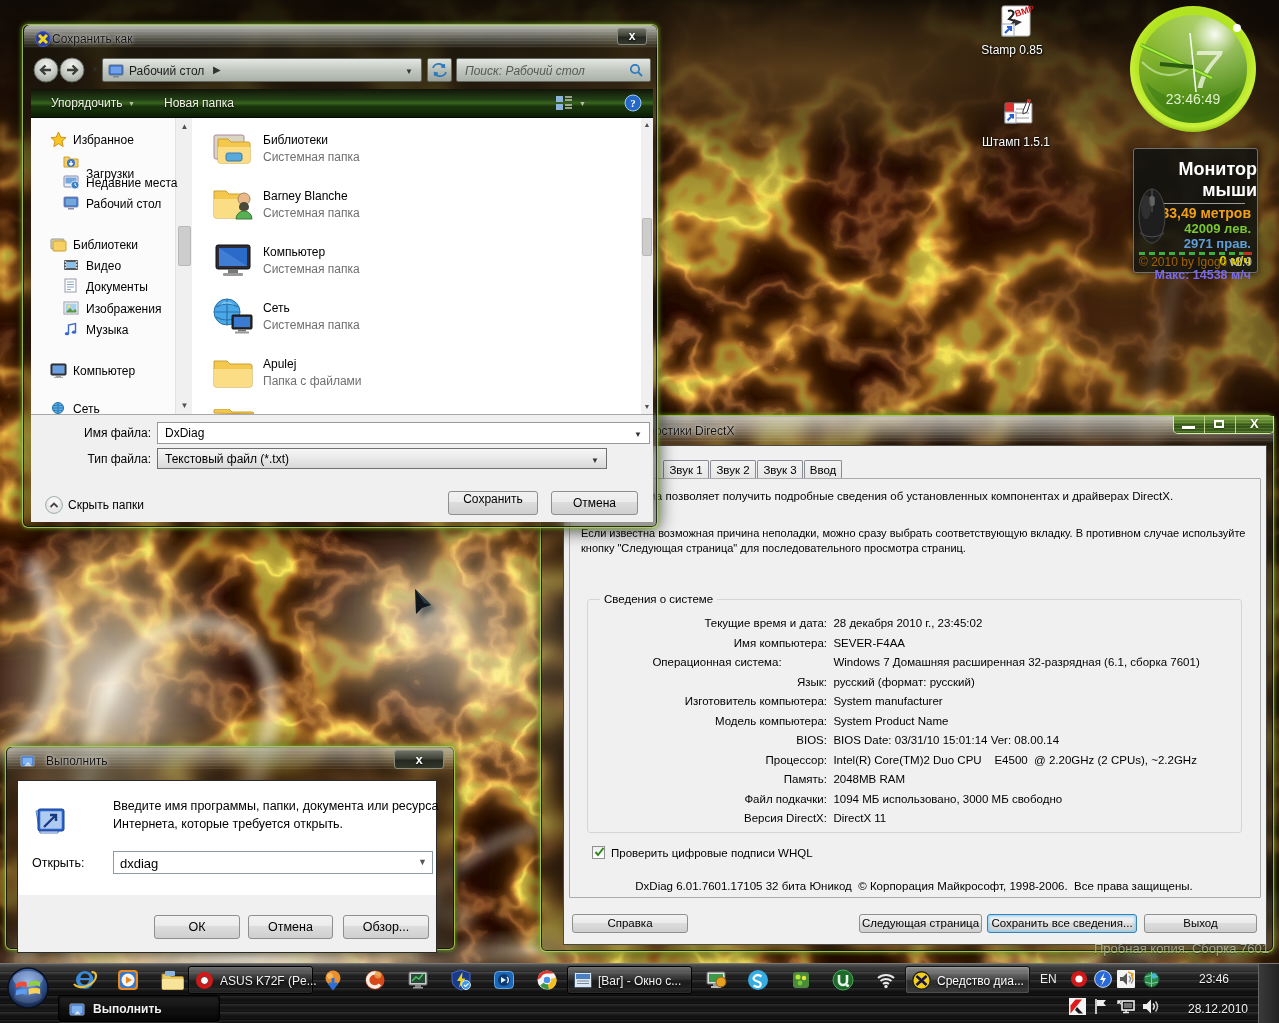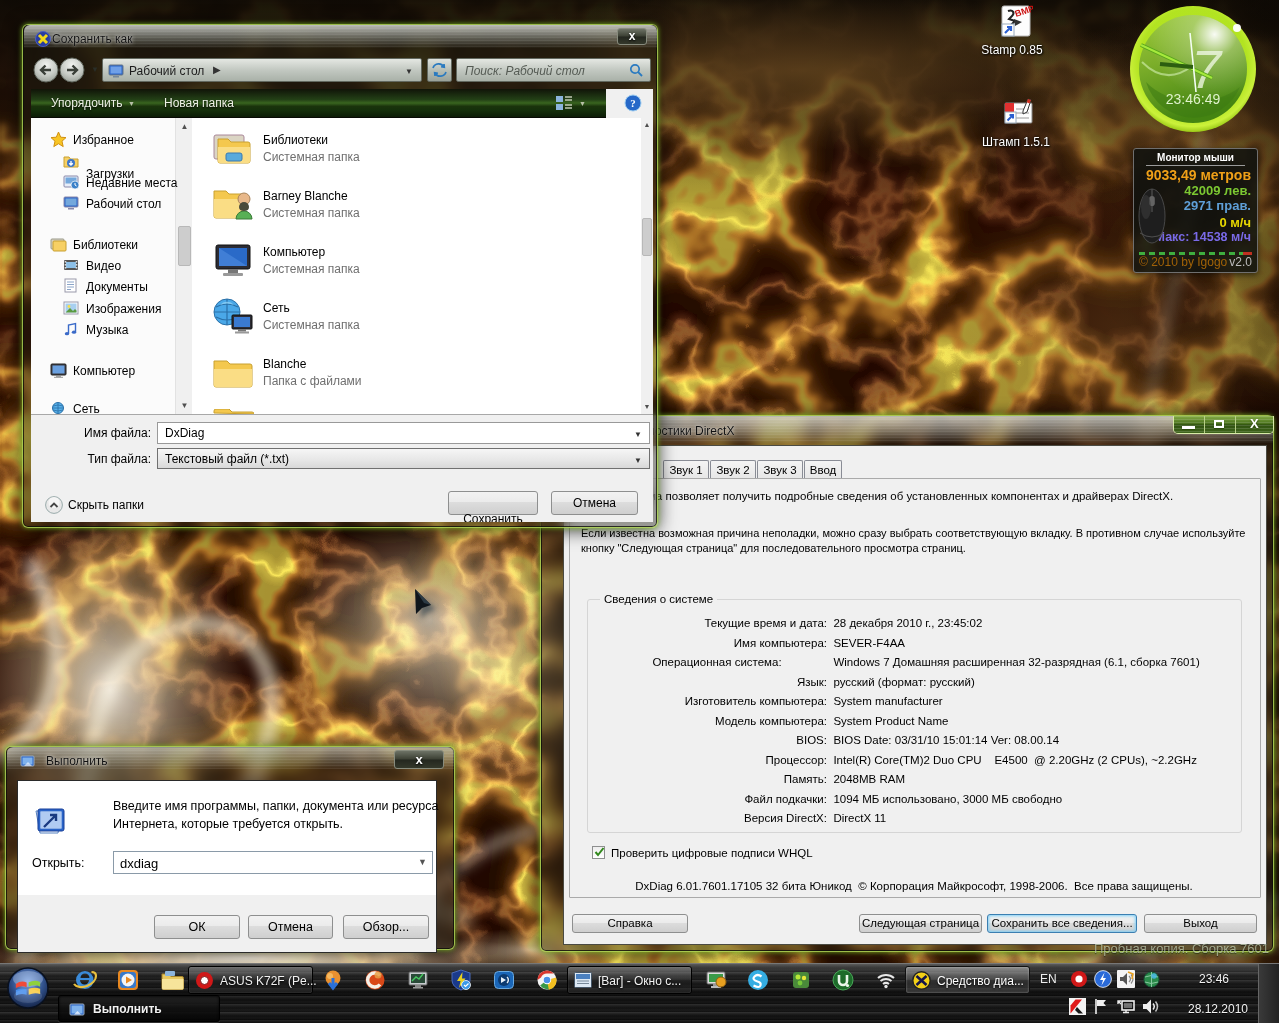--- a/index.html
+++ b/index.html
@@ -172,21 +172,21 @@
 <text x="80" y="86" font-size="54" font-family="Liberation Sans" font-style="italic" fill="#f0f8e4" text-anchor="middle" opacity="0.78">7</text>
 <circle cx="111" cy="26" r="4" fill="#fff" opacity="0.95"></circle>
 <line x1="15" y1="43" x2="86" y2="76" stroke="#58a51c" stroke-width="4"></line>
 <line x1="15" y1="43" x2="86" y2="76" stroke="#a6e93c" stroke-width="2"></line>
 <line x1="64" y1="31" x2="70" y2="90" stroke="#f4fef4" stroke-width="1.6"></line>
 <line x1="34" y1="62" x2="67" y2="65" stroke="#2c5e10" stroke-width="4"></line>
 <text x="67" y="102" font-size="14" fill="#dff2cc" text-anchor="middle" font-family="Liberation Sans">23:46:49</text>
 </svg>
 
 <div class="abs" style="left:1133px;top:148px;width:125px;height:125px;z-index:5;background:rgba(16,18,15,0.87);border:1px solid #6f6f6f;border-radius:3px;box-shadow:0 2px 6px rgba(0,0,0,.6)">
-  <div style="text-align:center;color:#fff;font-weight:bold;font-size:10px;margin-top:3px">Монитор мыши</div>
+  <div style="text-align:right;color:#fff;font-weight:bold;font-size:18px;margin-top:10px">Монитор мыши</div>
   <div style="margin:2px 12px 0 12px;border-bottom:1px solid #9a9a9a"></div>
   <div style="text-align:right;margin-right:6px;color:#f0a018;font-weight:bold;font-size:14px;margin-top:1px">9033,49 метров</div>
   <svg class="abs" style="left:2px;top:38px" width="32" height="58" viewBox="0 0 32 58">
     <ellipse cx="16" cy="29" rx="13" ry="27" fill="#1e1e1e" stroke="#484848"></ellipse>
     <line x1="16" y1="2" x2="16" y2="25" stroke="#4e4e4e" stroke-width="1.3"></line>
     <rect x="13.2" y="9" width="5.6" height="10" rx="2.8" fill="#636363"></rect>
     <path d="M 4 46 Q 16 54 28 46" stroke="#505050" fill="none"></path>
     <ellipse cx="10" cy="20" rx="5" ry="12" fill="#3a3a3a" opacity="0.6"></ellipse>
   </svg>
   <div style="text-align:right;margin-right:6px;color:#7cc832;font-weight:bold;font-size:13px;margin-top:0px">42009 лев.</div>
@@ -300,21 +300,21 @@
   <div class="abs" style="left:433px;top:33px;width:195px;height:24px;background:linear-gradient(180deg,#e4e7e2,#c2c8c1 50%,#a9b1a8);border:1px solid #62685f;border-radius:2px">
     <span style="position:absolute;left:8px;top:5px;color:#555b54;font-size:12px;font-style:italic">Поиск: Рабочий стол</span>
     <svg class="abs" style="right:6px;top:4px" width="15" height="15" viewBox="0 0 15 15">
         <circle cx="6" cy="6" r="4.2" stroke="#2a7ac0" stroke-width="1.7" fill="none"></circle>
         <line x1="9.2" y1="9.2" x2="13" y2="13" stroke="#2a7ac0" stroke-width="1.9"></line>
       </svg>
   </div>
 
   <div class="abs" style="left:8px;top:64px;width:622px;height:433px;background:#f0f0f0;overflow:hidden">
 
-    <div class="abs" style="left:0;top:0;width:575px;height:29px;background:linear-gradient(#101408,#234016 38%,#39651f 50%,#1a330c 62%,#15300b 75%,#0c1c06 100%);border-bottom:1px solid #070a04">
+    <div class="abs" style="left:0;top:0;width:622px;height:29px;background:linear-gradient(#101408,#234016 38%,#39651f 50%,#1a330c 62%,#15300b 75%,#0c1c06 100%);border-bottom:1px solid #070a04">
       <span style="position:absolute;left:20px;top:7px;color:#eef2e6;font-size:12px;text-shadow:0 1px 2px #000">Упорядочить</span>
       <span style="position:absolute;left:97px;top:11px;color:#b8c0a8;font-size:7px">▼</span>
       <span style="position:absolute;left:133px;top:7px;color:#eef2e6;font-size:12px;text-shadow:0 1px 2px #000">Новая папка</span>
       <svg class="abs" style="left:524px;top:6px" width="18" height="16" viewBox="0 0 18 16">
           <rect x="1" y="1" width="7" height="6" fill="#8cb4dc"></rect>
           <rect x="1" y="9" width="7" height="6" fill="#8cb4dc"></rect>
           <line x1="10" y1="2" x2="17" y2="2" stroke="#cdd5c0" stroke-width="1.4"></line>
           <line x1="10" y1="5" x2="17" y2="5" stroke="#cdd5c0" stroke-width="1.4"></line>
           <line x1="10" y1="10" x2="17" y2="10" stroke="#cdd5c0" stroke-width="1.4"></line>
           <line x1="10" y1="13" x2="17" y2="13" stroke="#cdd5c0" stroke-width="1.4"></line>
@@ -342,31 +342,31 @@
       <div style="position:absolute;left:0;bottom:0;width:12px;height:14px;color:#505050;font-size:7px;text-align:center;line-height:14px">▼</div>
     </div>
 
     <div class="abs" style="left:0;top:325px;width:622px;height:108px;background:#f0f0f0;border-top:1px solid #a8a8a8"></div>
     <div class="abs" style="left:20px;top:337px;width:100px;text-align:right;font-size:12px">Имя файла:</div>
     <div class="abs" style="left:126px;top:333px;width:493px;height:22px;background:#fff;border:1px solid #999">
       <span style="position:absolute;left:7px;top:3px;font-size:12px">DxDiag</span>
       <span style="position:absolute;right:7px;top:7px;font-size:8px;color:#333">▼</span>
     </div>
     <div class="abs" style="left:20px;top:363px;width:100px;text-align:right;font-size:12px">Тип файла:</div>
-    <div class="abs" style="left:126px;top:359px;width:493px;height:21px;background:linear-gradient(#f6f6f6,#e6e6e6 60%,#d8d8d8);border:1px solid #707070">
+    <div class="abs" style="left:126px;top:359px;width:450px;height:21px;background:linear-gradient(#f6f6f6,#e6e6e6 60%,#d8d8d8);border:1px solid #707070">
       <span style="position:absolute;left:7px;top:3px;font-size:12px">Текстовый файл (*.txt)</span>
       <span style="position:absolute;right:7px;top:7px;font-size:8px;color:#333">▼</span>
     </div>
     <svg class="abs" style="left:14px;top:407px" width="18" height="18" viewBox="0 0 18 18">
       <circle cx="9" cy="9" r="8.4" fill="#e8e8e8" stroke="#9aa"></circle>
       <circle cx="9" cy="6.5" r="5.5" fill="#f8f8f8" opacity="0.8"></circle>
       <path d="M 5.5 11 L 9 7.5 L 12.5 11" stroke="#444" stroke-width="1.8" fill="none"></path>
     </svg>
     <div class="abs" style="left:37px;top:409px;font-size:12px">Скрыть папки</div>
-    <div class="sbtn" style="left:417px;top:402px;width:90px;height:24px;padding-top:20px">Сохранить</div>
+    <div class="sbtn" style="left:417px;top:402px;width:90px;height:24px;padding-top:0">Сохранить</div>
     <div class="sbtn" style="left:520px;top:402px;width:87px;height:24px;padding-top:4px">Отмена</div>
 
     <svg class="abs" style="left:19px;top:42px" width="17" height="17" viewBox="0 0 17 17">
         <path d="M8.5 1 L10.7 6.2 16 6.6 12 10.2 13.2 15.6 8.5 12.7 3.8 15.6 5 10.2 1 6.6 6.3 6.2 Z" fill="#f8c525" stroke="#d09010"></path>
       </svg>
     <div class="abs" style="left:42px;top:44px;font-size:12px">Избранное</div>
     <svg class="abs" style="left:32px;top:64px" width="16" height="16" viewBox="0 0 16 16">
         <path d="M1 4 h5 l1.5 2 H15 v8 H1 Z" fill="#f7d064" stroke="#c8a030"></path>
         <circle cx="8" cy="10" r="4" fill="#3f76c8"></circle>
         <path d="M8 8 v4 M6.2 10.2 L8 12 9.8 10.2" stroke="#fff" stroke-width="1.3" fill="none"></path>
@@ -469,21 +469,21 @@
       <rect x="22" y="20" width="16" height="10" fill="#3a7ad0"></rect>
       <rect x="26" y="32" width="8" height="2.5" fill="#777"></rect>
       <rect x="23" y="34.5" width="14" height="2" fill="#999"></rect>
     </svg>
     <div class="abs" style="left:232px;top:212px;font-size:12px;color:#000">Сеть</div>
     <div class="abs" style="left:232px;top:229px;font-size:12px;color:#6f6f6f">Системная папка</div>
     <svg class="abs" style="left:181px;top:264px" width="42" height="40" viewBox="0 0 42 40">
       <path d="M2 8 h13 l3 3 h20 a2 2 0 0 1 2 2 v19 a2 2 0 0 1 -2 2 H4 a2 2 0 0 1 -2 -2 Z" fill="#f4c84e" stroke="#c8a030"></path>
       <path d="M2 16 h38 v16 a2 2 0 0 1 -2 2 H4 a2 2 0 0 1 -2 -2 Z" fill="#fadd85"></path>
     </svg>
-    <div class="abs" style="left:232px;top:268px;font-size:12px;color:#000">Blanche</div>
+    <div class="abs" style="left:232px;top:268px;font-size:12px;color:#000">Apulej</div>
     <div class="abs" style="left:232px;top:285px;font-size:12px;color:#6f6f6f">Папка с файлами</div>
     <svg class="abs" style="left:181px;top:320px" width="42" height="5" viewBox="0 0 42 5">
       <path d="M2 4 L2 2 a2 2 0 0 1 2-2 h13 l3 3 h20 a2 2 0 0 1 2 2 Z" fill="#f4c84e" stroke="#c8a030"></path>
     </svg>
   </div>
 </div>
 
 <div class="abs" style="left:5px;top:746px;width:450px;height:204px;z-index:25;border-radius:6px;
 border:1px solid rgba(175,215,85,0.85);box-shadow:inset 0 0 0 1px rgba(12,14,8,0.8),0 0 5px rgba(140,210,40,0.8),0 2px 16px rgba(0,0,0,0.8);
 background:rgba(30,32,20,0.42);backdrop-filter:blur(7px)">

